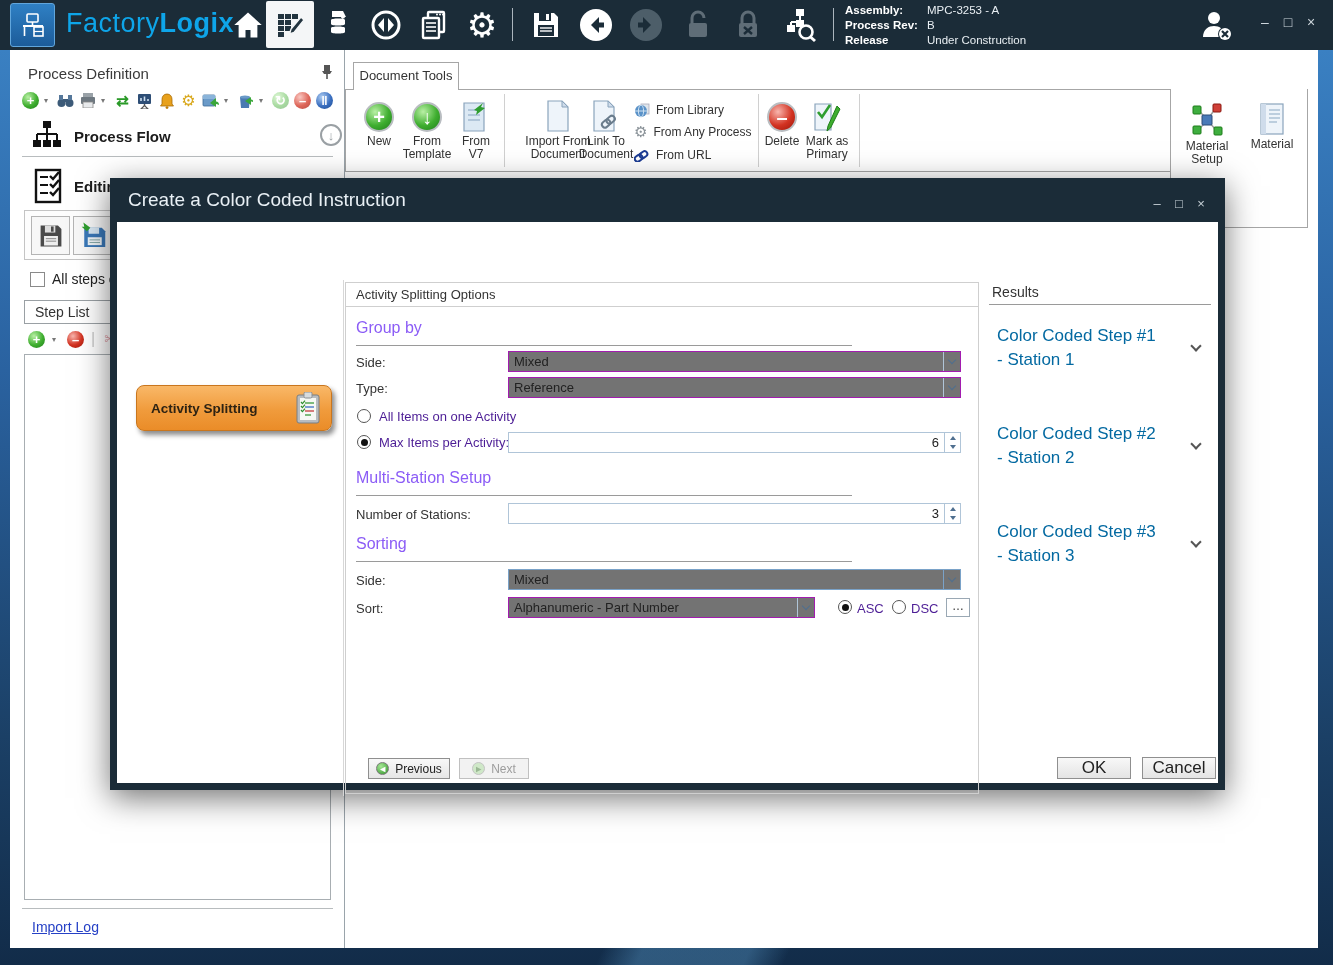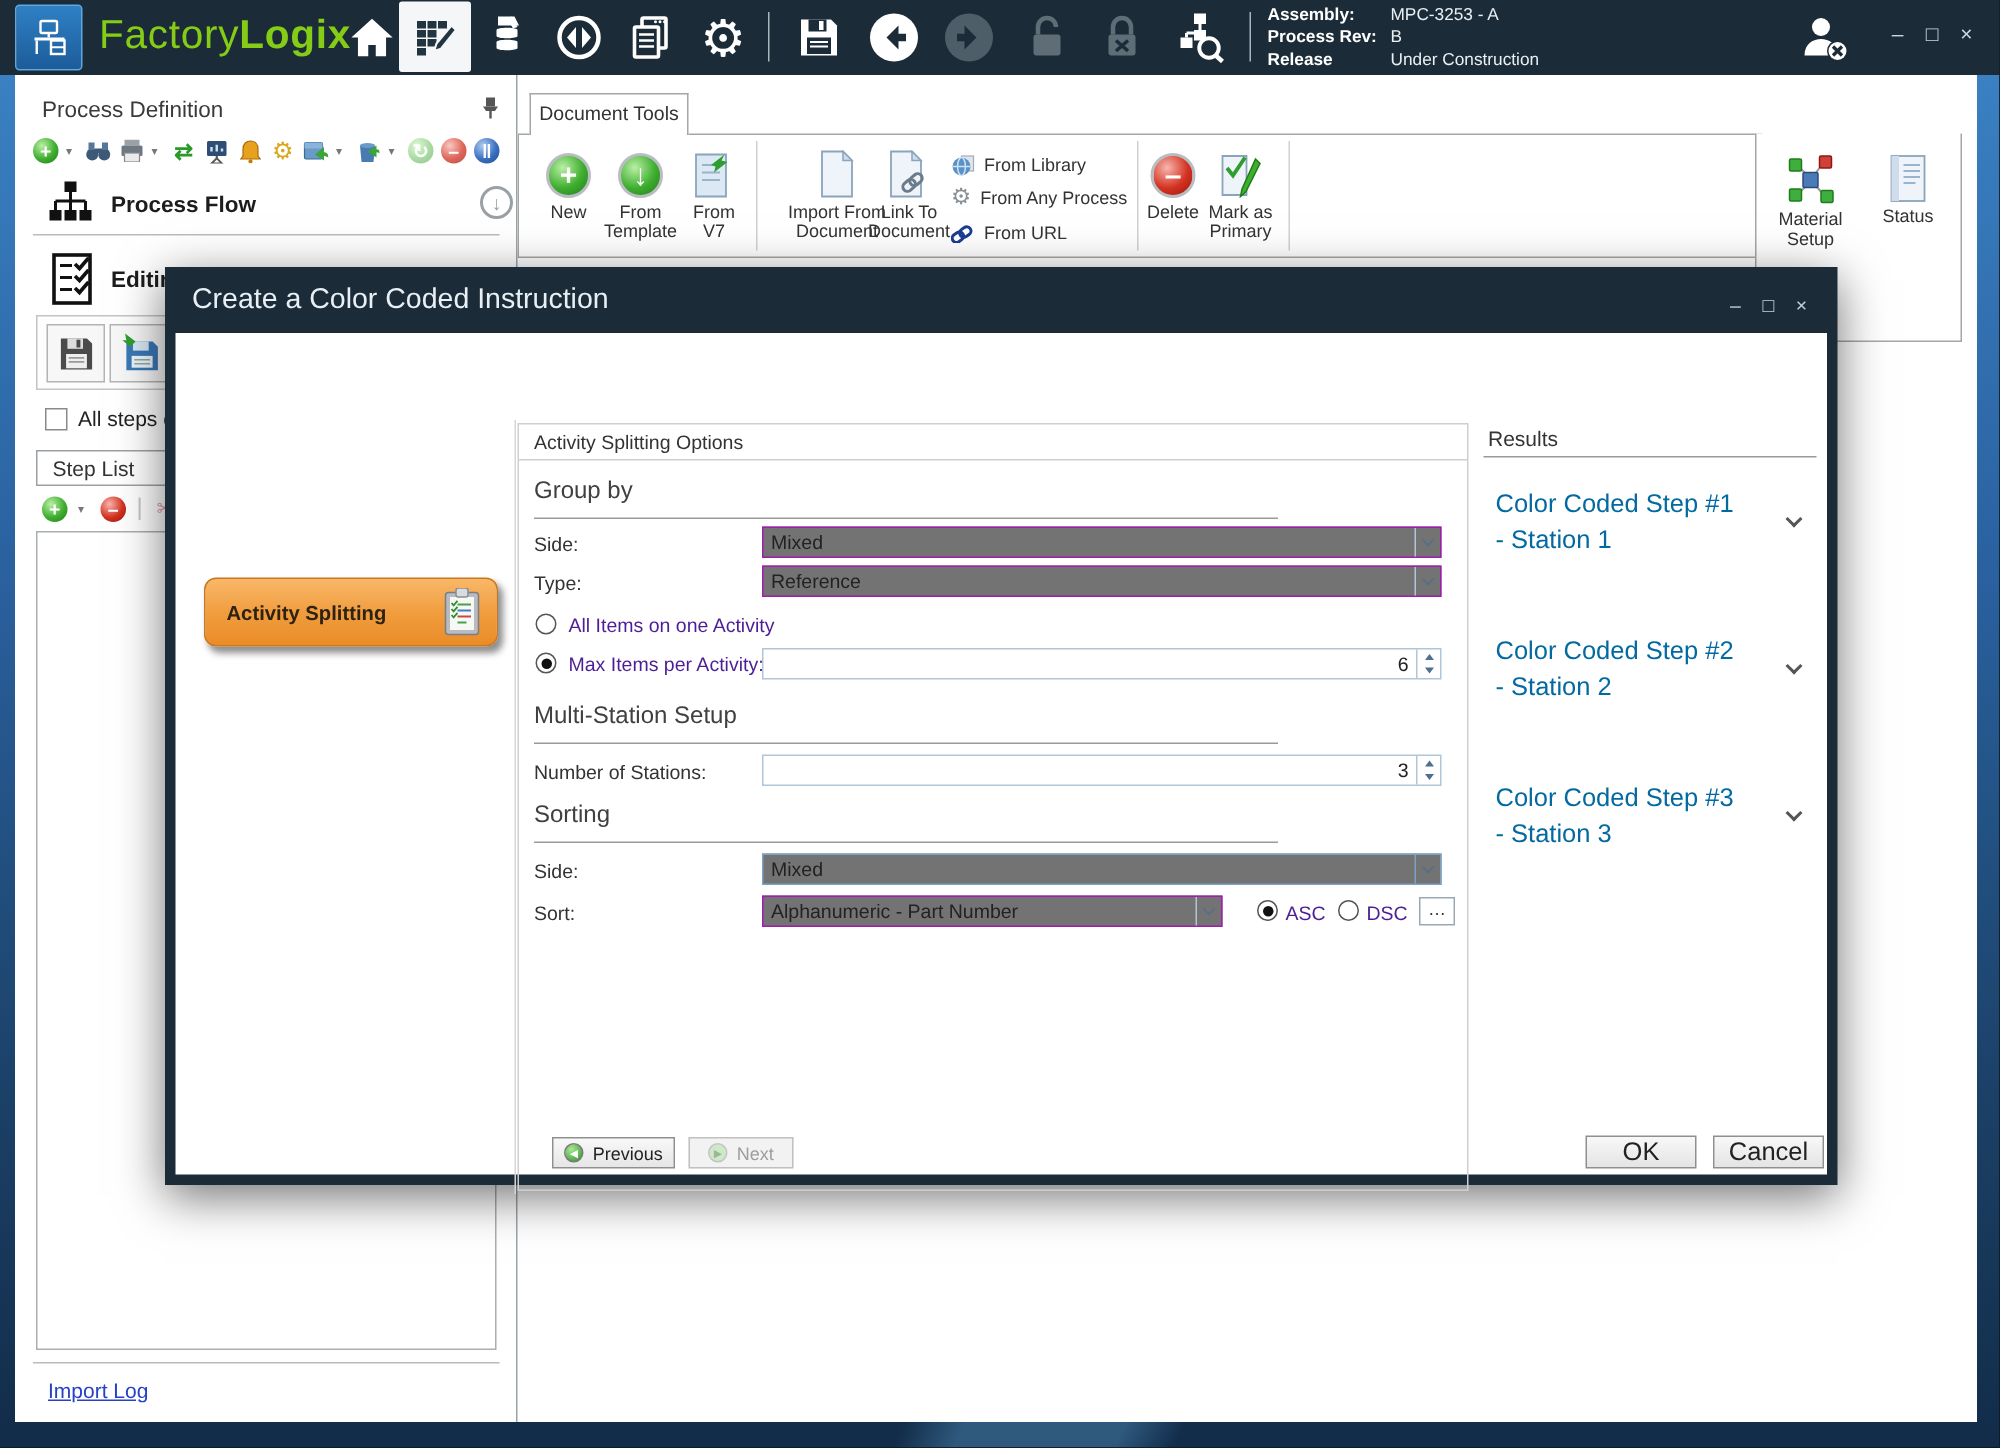--- a/index.html
+++ b/index.html
@@ -7,21 +7,21 @@
   body { font-family:"Liberation Sans", sans-serif; }
   .screen { position:relative; width:1333px; height:965px; overflow:hidden;
             background:linear-gradient(180deg,#123146 0%,#0e2436 55%,#0a1a28 100%); }
   .abs { position:absolute; }
 
   
   .titlebar { left:0; top:0; width:1333px; height:50px; background:#1b2c38; display:flex; align-items:center; }
   .logo { position:absolute; left:10px; top:3px; width:45px; height:44px; border-radius:3px;
           background:linear-gradient(180deg,#2f80c4,#1c5c9a); border:1px solid #61a6dc;
           display:flex; align-items:center; justify-content:center; }
-  .brand { position:absolute; left:66px; top:8px; font-size:27px; color:#84cc16; letter-spacing:.5px; }
+  .brand { position:absolute; left:66px; top:8px; font-size:27px; color:#0ea5e9; letter-spacing:.5px; }
   .brand b { font-weight:700; }
   .tb-ic { position:absolute; top:8px; width:36px; height:34px; display:flex; align-items:center; justify-content:center; }
   .tb-active { background:#f4f6f7; border-radius:2px; top:1px; height:47px; width:48px; }
   .tb-divider { position:absolute; top:8px; width:1px; height:33px; background:#cfd8de; opacity:.8; }
   .dim { opacity:.38; }
   .info-label { font-size:11.5px; font-weight:700; color:#fff; }
   .info-value { font-size:11.5px; color:#e9eff3; }
   .info-row { display:flex; height:15px; line-height:15px; }
   .info-row .info-label { width:82px; }
   .winctl { position:absolute; top:14px; color:#cdd6dc; font-size:14px; width:20px; text-align:center; cursor:default; }
@@ -84,21 +84,21 @@
   .nav-setup { top:84px; background:linear-gradient(135deg,#d3d8de 0%,#9fb2c9 45%,#4e7bb0 100%); border:1px solid #7d95b4; }
   .nav-setup .lbl { color:#1d3e70; }
   .nav-activity { top:163px; background:linear-gradient(180deg,#f9b868 0%,#f09b3c 55%,#ea8c28 100%);
                   border:1px solid #c9761e; box-shadow:3px 4px 5px rgba(0,0,0,.45); }
   .nav-activity .lbl { color:#2e2313; }
   .dlg-vdivider { position:absolute; left:226px; top:58px; width:1px; height:516px; background:#d7d7d7; }
 
   .groupbox { position:absolute; left:228px; top:60px; width:634px; height:512px; border:1px solid #cfcfcf; }
   .gb-header { position:absolute; left:0; top:0; width:100%; height:24px; border-bottom:1px solid #cfcfcf;
                font-size:13px; color:#333; line-height:23px; padding-left:10px; }
-  .section-title { position:absolute; left:10px; font-size:16px; color:#404040; }
+  .section-title { position:absolute; left:10px; font-size:16px; color:#8b5cf6; }
   .underline { position:absolute; left:10px; width:496px; height:1px; background:#9a9a9a; }
   .frm-label { position:absolute; left:10px; font-size:13px; color:#333; }
   .combo { position:absolute; left:162px; width:453px; height:21px; border:1px solid #a21caf; background:#737373;
            display:flex; align-items:center; cursor:pointer; }
   .combo .val { flex:1; font-size:13px; color:#222; padding-left:5px; }
   .combo .dd { width:17px; height:100%; border-left:1px solid #b0c5d8; display:flex; align-items:center; justify-content:center; }
   .chev { width:6px; height:6px; border-right:1.6px solid #4f6f8f; border-bottom:1.6px solid #4f6f8f; transform:rotate(45deg); margin-top:-3px; }
   .spin { position:absolute; left:162px; width:453px; height:21px; border:1px solid #b0c5d8; background:#fff; display:flex; }
   .spin .val { flex:1; font-size:13px; color:#222; text-align:right; padding-right:5px; line-height:19px; }
   .spin .arrows { width:16px; border-left:1px solid #b0c5d8; display:flex; flex-direction:column; }
@@ -549,21 +549,21 @@
       <div style="width:26px; height:32px; margin:0 auto;">
         <svg width="26" height="32" viewBox="0 0 26 32">
             <rect x="2" y="1" width="22" height="30" fill="#eef4fa" stroke="#8aa4bc" stroke-width="1.2"></rect>
             <rect x="2" y="1" width="5" height="30" fill="#cfdceb"></rect>
             <line x1="10" y1="7" x2="21" y2="7" stroke="#9ab4cc" stroke-width="1.2"></line>
             <line x1="10" y1="11" x2="21" y2="11" stroke="#9ab4cc" stroke-width="1.2"></line>
             <line x1="10" y1="15" x2="21" y2="15" stroke="#9ab4cc" stroke-width="1.2"></line>
             <line x1="10" y1="19" x2="18" y2="19" stroke="#9ab4cc" stroke-width="1.2"></line>
           </svg>
       </div>
-      <div class="rb-label">Status</div>
+      <div class="rb-label">Material</div>
     </div>
   </div>
 
   <div class="abs dialog">
     <div class="dlg-title">Create a Color Coded Instruction</div>
     <div class="dlg-ctl" style="left:1038px;">–</div>
     <div class="dlg-ctl" style="left:1060px;">□</div>
     <div class="dlg-ctl" style="left:1082px;">×</div>
 
     <div class="dlg-body">

